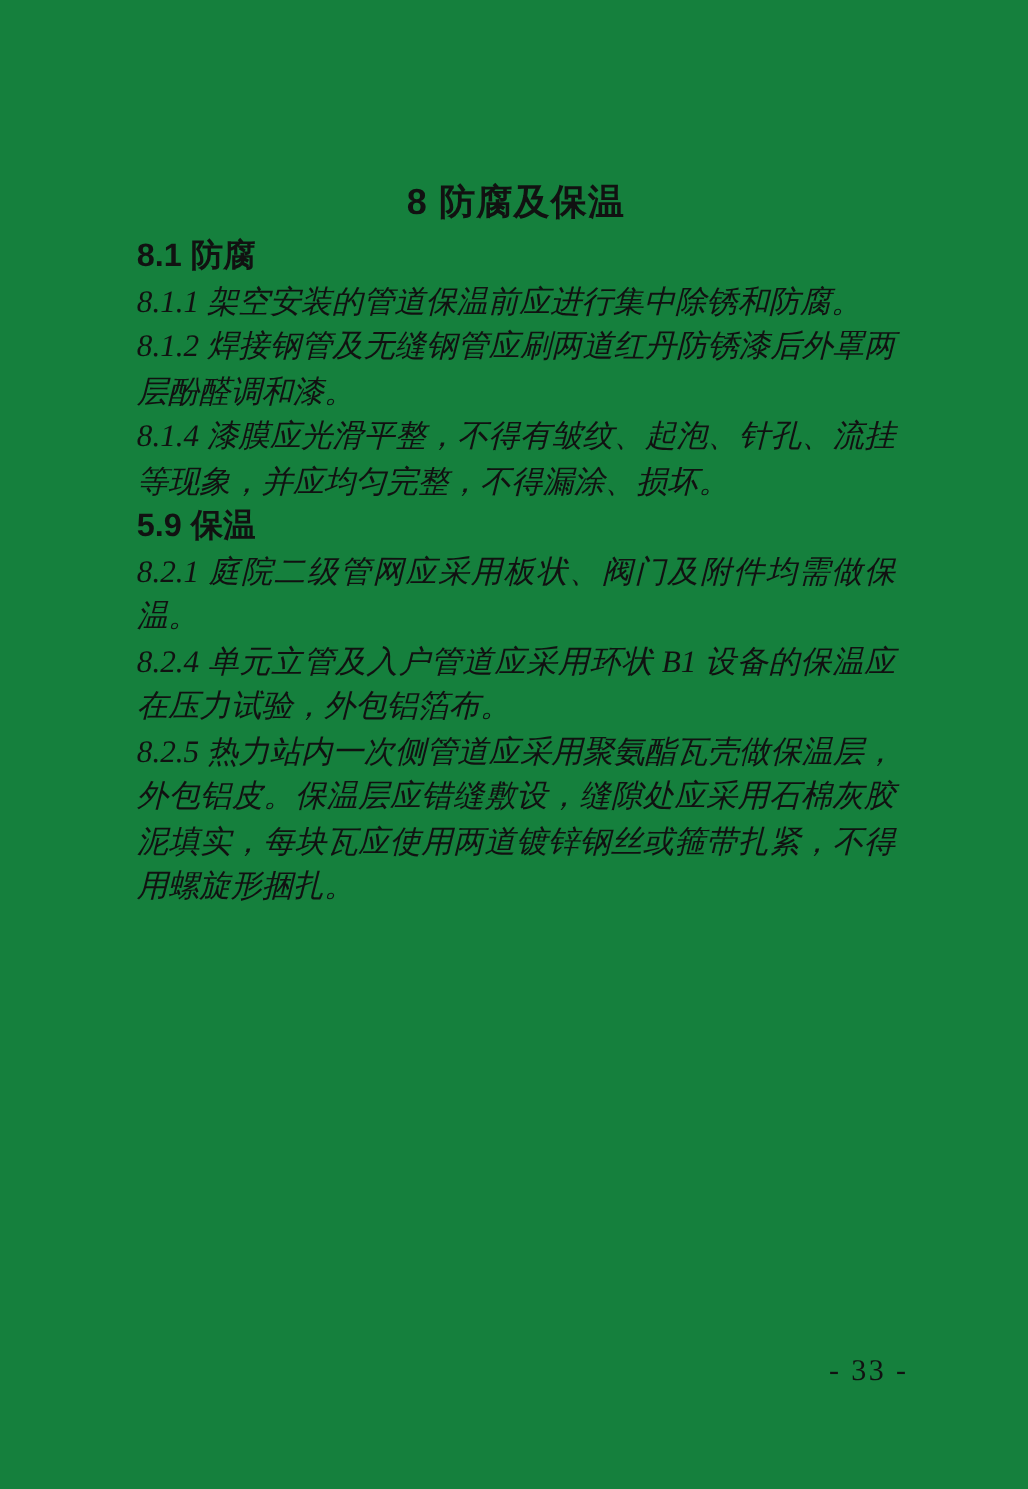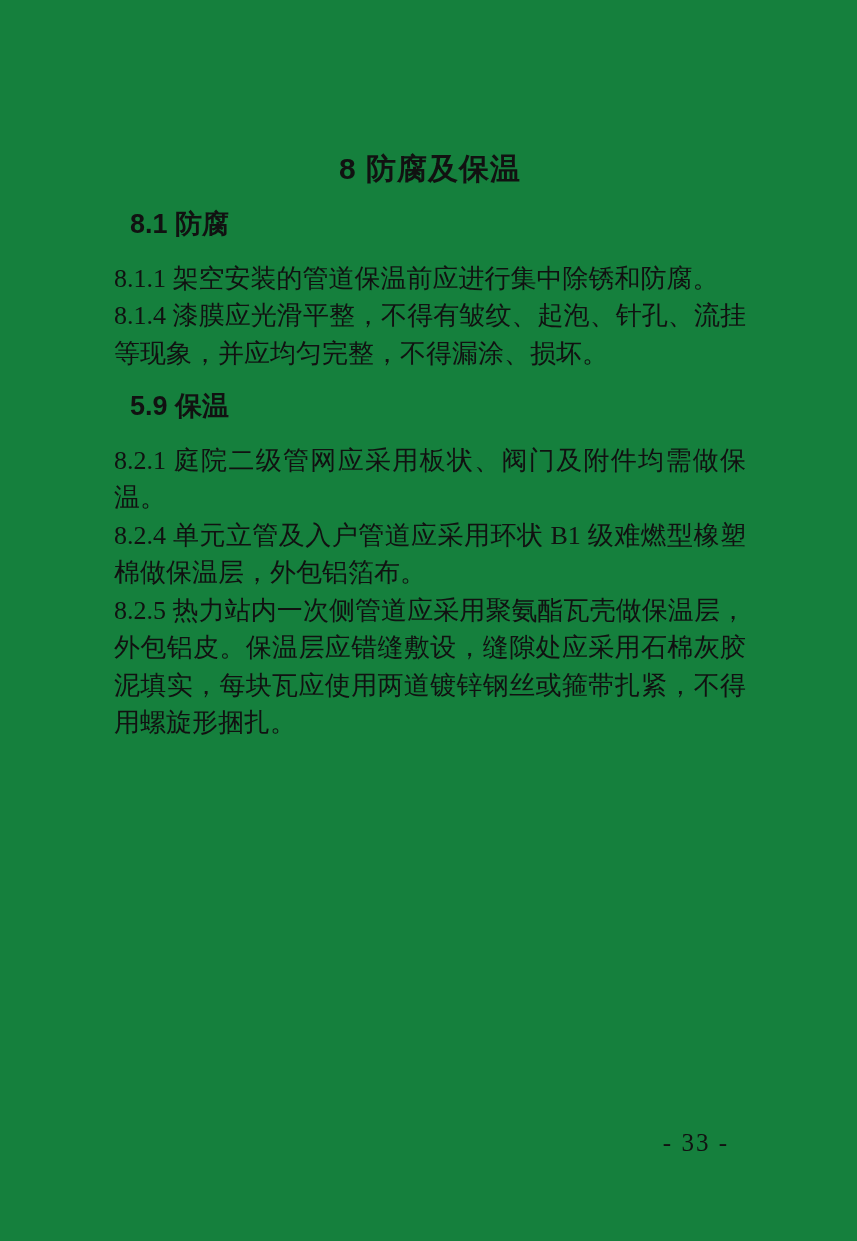--- a/index.html
+++ b/index.html
@@ -29,50 +29,52 @@
     line-height: 42px;
     text-align: center;
     letter-spacing: 1px;
     margin: 0 0 5px 0;
   }
   .h2 {
     font-family: "Liberation Sans", "DejaVu Sans", sans-serif;
     font-weight: bold;
     font-size: 27px;
     line-height: 37.5px;
-    margin: 16px;
+    margin: 0;
   }
   .p {
     font-family: "Liberation Serif", "DejaVu Serif", serif;
     font-size: 26px;
     line-height: 37.5px;
     text-align: justify;
     margin: 0;
+    font-style: italic;
   }
   .page-number {
     position: absolute;
     top: 1128px;
-    right: 128px;
+    right: 100px;
     font-family: "Liberation Serif", "DejaVu Serif", serif;
     font-size: 25px;
     line-height: 30px;
     letter-spacing: 2px;
   }
 </style>
 </head>
 <body>
 
 <div class="page">
   <div class="content">
     <h1 class="doc-title">8 防腐及保温</h1>
 
     <h2 class="h2">8.1 防腐</h2>
     <p class="p">8.1.1 架空安装的管道保温前应进行集中除锈和防腐。</p>
+    <p class="p">8.1.2 焊接钢管及无缝钢管应刷两道红丹防锈漆后外罩两层酚醛调和漆。</p>
     <p class="p">8.1.4 漆膜应光滑平整，不得有皱纹、起泡、针孔、流挂等现象，并应均匀完整，不得漏涂、损坏。</p>
 
     <h2 class="h2">5.9 保温</h2>
     <p class="p">8.2.1 庭院二级管网应采用板状、阀门及附件均需做保温。</p>
-    <p class="p">8.2.4 单元立管及入户管道应采用环状 B1 级难燃型橡塑棉做保温层，外包铝箔布。</p>
+    <p class="p">8.2.4 单元立管及入户管道应采用环状 B1 设备的保温应在压力试验，外包铝箔布。</p>
     <p class="p">8.2.5 热力站内一次侧管道应采用聚氨酯瓦壳做保温层，外包铝皮。保温层应错缝敷设，缝隙处应采用石棉灰胶泥填实，每块瓦应使用两道镀锌钢丝或箍带扎紧，不得用螺旋形捆扎。</p>
   </div>
 
   <div class="page-number">- 33 -</div>
 </div>
 
 </body></html>

